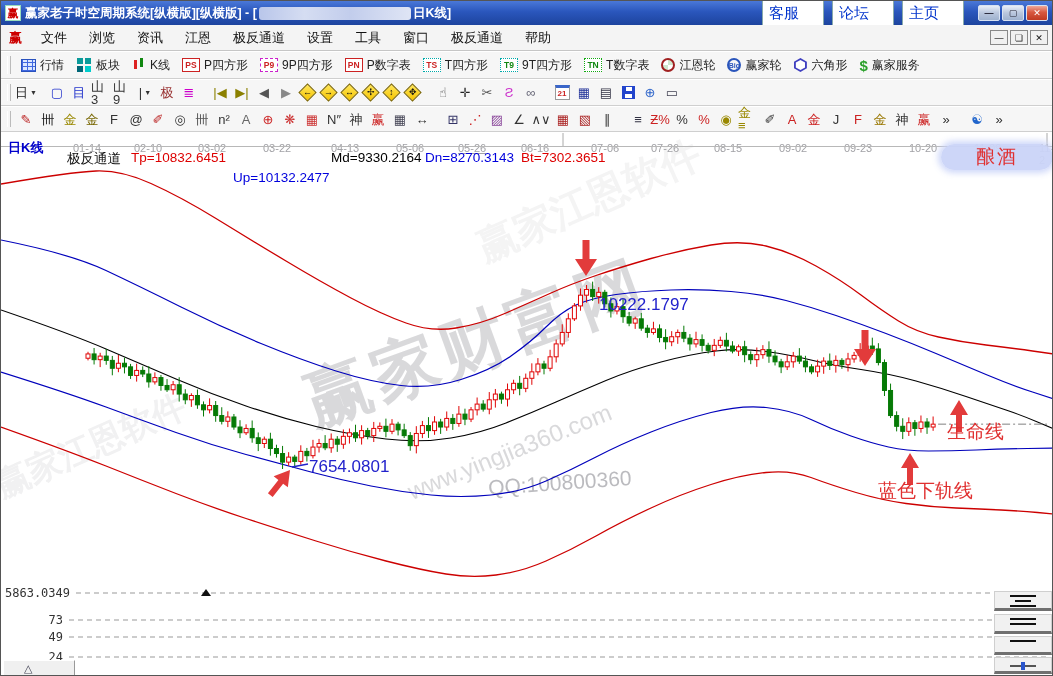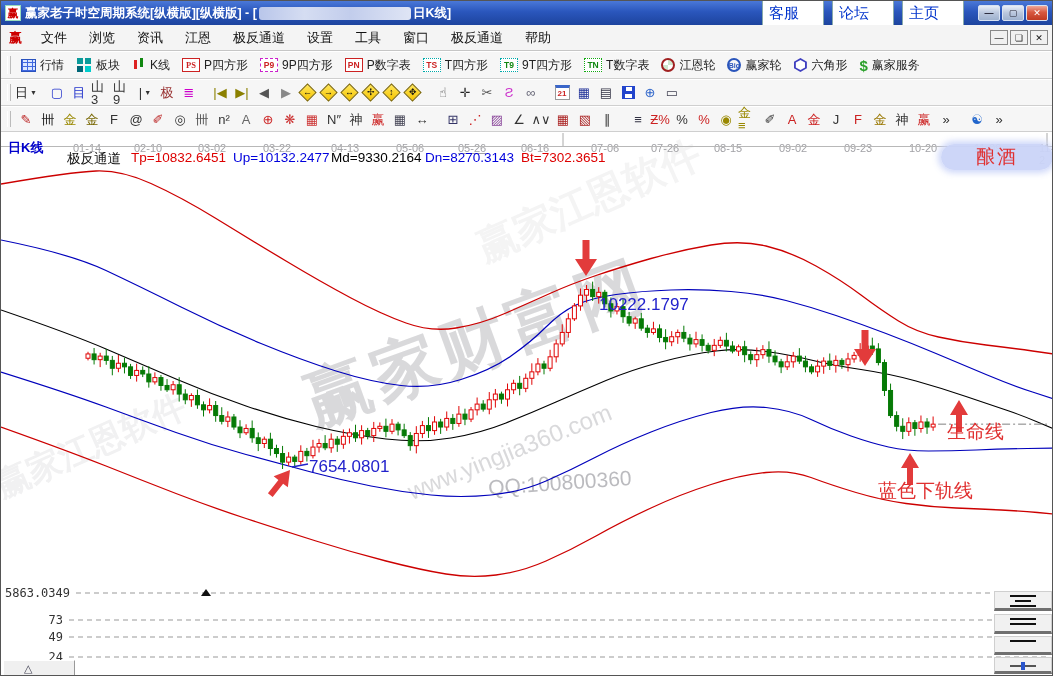--- a/index.html
+++ b/index.html
@@ -47,21 +47,21 @@
   .icon-grid{width:15px;height:13px;border:1px solid #2a52be;background-color:#dce8ff;
     background-image:repeating-linear-gradient(0deg,#4169e1 0 1px,transparent 1px 4px),
                      repeating-linear-gradient(90deg,#4169e1 0 1px,transparent 1px 5px);}
   .icon-blocks{width:6px;height:6px;background:#0a9a9a;box-shadow:8px 0 0 #0a9a9a,0 8px 0 #067,8px 8px 0 #0cc;
     margin:0 9px 8px 1px;}
   .icon-kline{width:14px;height:16px;position:relative;}
   .icon-kline::before{content:"";position:absolute;left:2px;top:3px;width:3px;height:9px;background:#d22;}
   .icon-kline::after{content:"";position:absolute;left:8px;top:1px;width:3px;height:9px;background:#181;}
   .bx{width:18px;height:14px;font-size:8.5px;font-weight:bold;display:inline-flex;align-items:center;
       justify-content:center;background:#fff;}
-  .bx-ps{border:1px solid #cc2222;color:#cc2222;font-family:Liberation Serif, serif;}
+  .bx-ps{border:1px solid #cc2222;color:#cc2222;}
   .bx-p9{border:1px dashed #cc22cc;color:#cc2222;}
   .bx-pn{border:1px solid #cc2222;color:#cc2222;}
   .bx-ts{border:1px dotted #00aaaa;color:#cc2222;}
   .bx-t9{border:1px dotted #00aaaa;color:#118811;}
   .bx-tn{border:1px dotted #11aa11;color:#118811;}
   .icon-wheel{width:14px;height:14px;border-radius:50%;border:2px solid #a02020;
     background:conic-gradient(#cfe8cf 0 25%,#fff 0 50%,#cfe8cf 0 75%,#fff 0);}
   .icon-big{width:14px;height:14px;border-radius:50%;border:2px solid #2a55bb;color:#2a55bb;
     font-size:7px;font-weight:bold;display:flex;align-items:center;justify-content:center;}
   .icon-hex{width:14px;height:14px;background:#4040c0;position:relative;
@@ -640,21 +640,21 @@
           <path d="M0,0 L9,15 L3,15 L3,32 L-3,32 L-3,15 L-9,15 Z" fill="#e23b3b"></path>
         </g>
         <g transform="translate(909,320) rotate(0)">
           <path d="M0,0 L9,15 L3,15 L3,32 L-3,32 L-3,15 L-9,15 Z" fill="#e23b3b"></path>
         </g>
       </svg>
 
     <div class="lab kperiod">日K线</div>
     <div class="lab indname">极反通道</div>
     <div class="lab lgd lg-r" style="left:130px;">Tp=10832.6451</div>
-    <div class="lab lgd lg-b" style="left:232px;">Up=10132.2477</div>
+    <div class="lab lgd lg-b" style="left:232px;margin-top:20px;">Up=10132.2477</div>
     <div class="lab lgd lg-k" style="left:330px;">Md=9330.2164</div>
     <div class="lab lgd lg-b" style="left:424px;">Dn=8270.3143</div>
     <div class="lab lgd lg-r" style="left:520px;">Bt=7302.3651</div>
 
     <div class="lab stock-tag">酿酒</div>
 
     <div class="lab ann-blue" style="left:598px;top:162px;">10222.1797</div>
     <div class="lab ann-blue" style="left:308px;top:324px;">7654.0801</div>
     <div class="lab ann-red" style="left:946px;top:286px;">生命线</div>
     <div class="lab ann-red" style="left:877px;top:345px;">蓝色下轨线</div>

